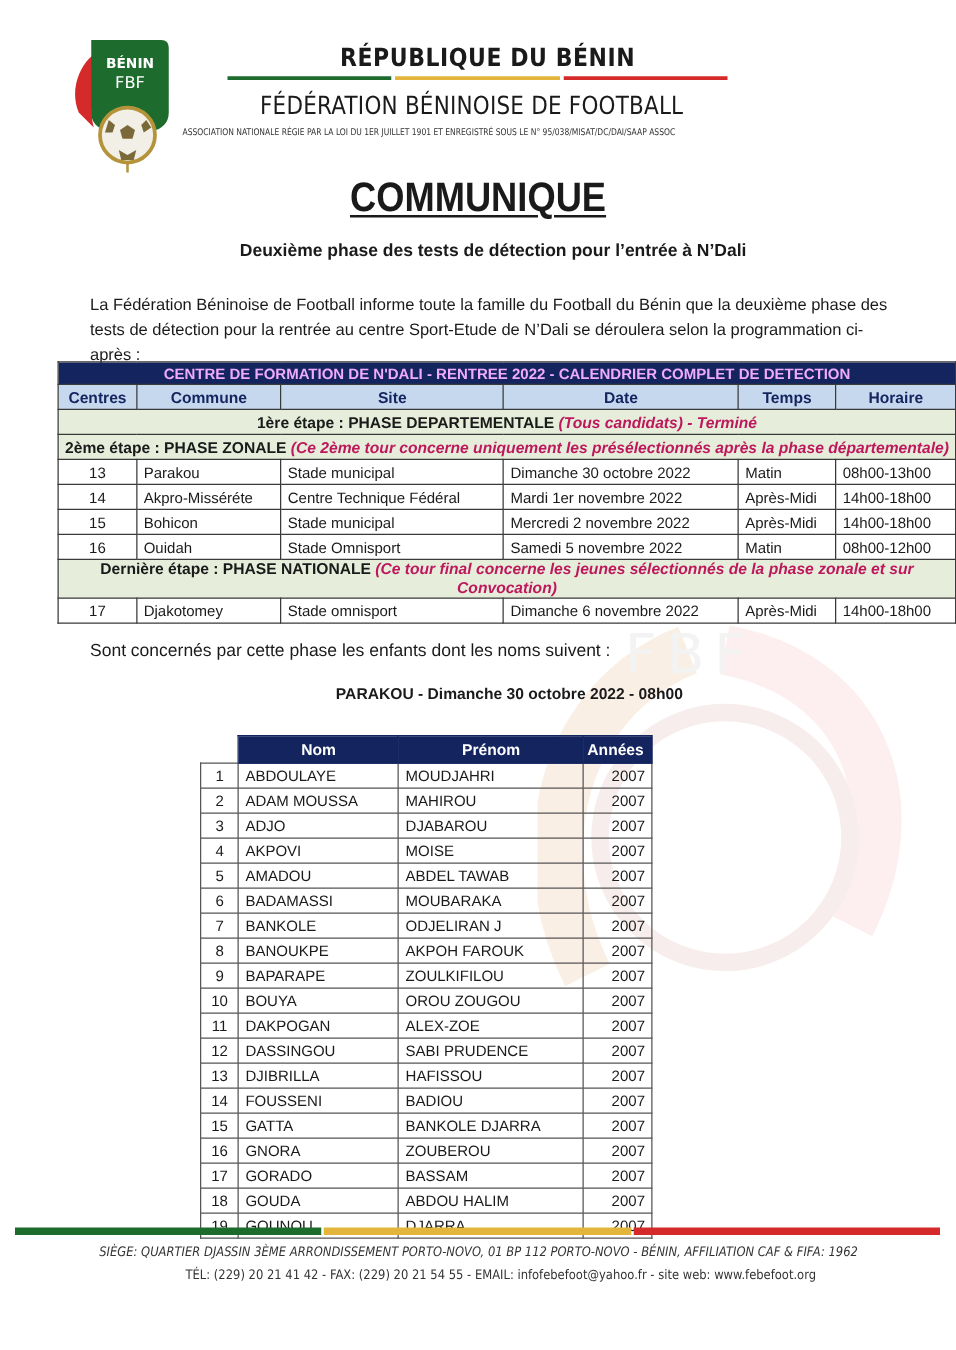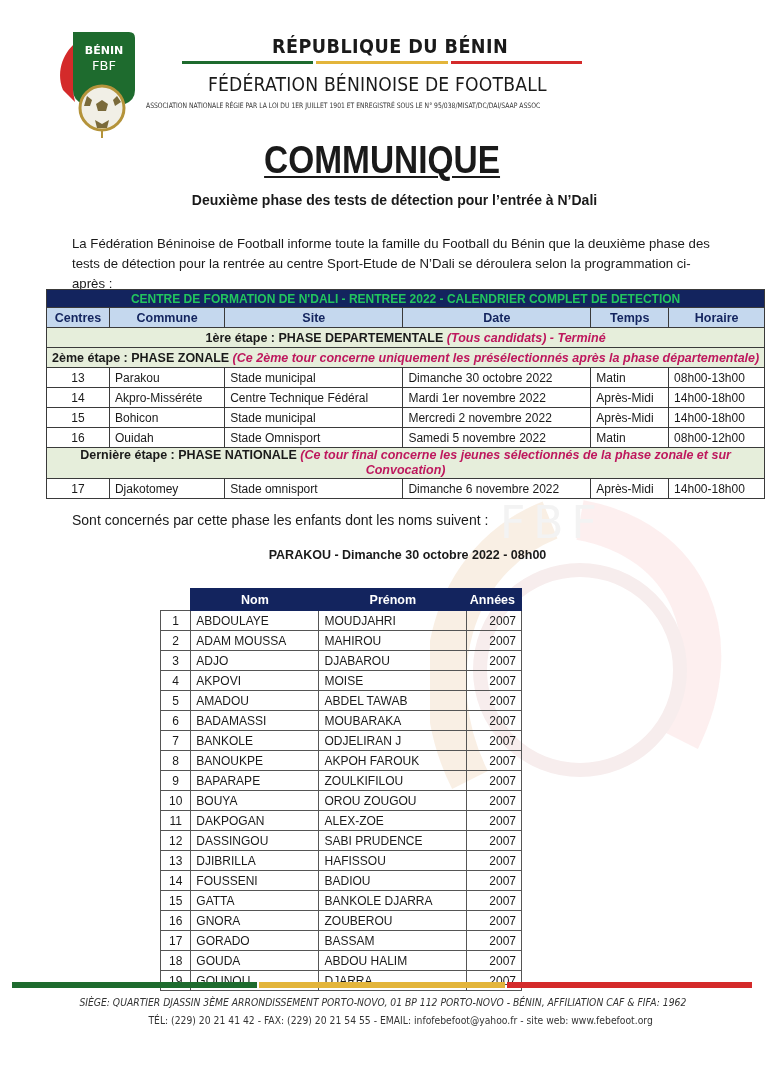--- a/index.html
+++ b/index.html
@@ -19,33 +19,33 @@
   .hdr-bars div { flex:1; height:3px; }
   .hdr-sub {
     position:absolute; left:208px; top:72px; font-size:20px; letter-spacing:0.2px;
     font-family:"DejaVu Sans", sans-serif; transform:scaleX(0.86); transform-origin:left;
   }
   .hdr-assoc {
     position:absolute; left:146px; top:101px; font-size:7.4px; white-space:nowrap;
     font-family:"DejaVu Sans", sans-serif; transform:scaleX(0.82); transform-origin:left; color:#333;
   }
   .title {
-    position:absolute; left:0; width:765px; top:139px; text-align:center; font-size:38px; font-weight:bold;
+    position:absolute; left:0; width:765px; top:139px; text-align:center; font-size:33px; font-weight:bold;
   }
   .title span { text-decoration:underline; text-decoration-thickness:2px; text-underline-offset:3px; display:inline-block; transform:scaleX(0.88); }
   .subtitle {
     position:absolute; left:0; width:765px; top:192px; text-align:center; font-size:14px; font-weight:bold;padding-left:12px;
   }
   .intro {
     position:absolute; left:72px; top:234px; width:640px; font-size:13.2px; line-height:20px;
   }
   table { border-collapse:collapse; position:absolute; }
   .sched { left:46px; top:289px; width:673px; font-size:12px; }
   .sched td, .sched th { border:1px solid #3a3a3a; padding:0 5px; height:19px; white-space:nowrap; }
-  .sched .banner th { background:#13245e; color:#22c55e; text-align:center; font-size:12px; height:17px; }
+  .sched .banner th { background:#13245e; color:#f0abfc; text-align:center; font-size:12px; height:17px; }
   .sched .cols th { background:#c5d8ee; color:#13245e; text-align:center; font-size:12.5px; height:19px; }
   .sched .phase td { background:#e6eedb; text-align:center; font-weight:bold; font-size:12.5px; }
   .sched .phase .red { color:#be185d;font-style:italic; }
   .sched .phase2 td { text-align:left; }
   .sched .c { text-align:center; }
   .sched .nat td { height:30px; line-height:15px; white-space:normal; }
   .concern { position:absolute; left:72px; top:512px; font-size:14px; }
   .list-title { position:absolute; left:0; width:765px; top:548px; text-align:center; font-size:12.5px; font-weight:bold; padding-left:50px; box-sizing:border-box; }
   .list { left:160px; top:588px; width:362px; font-size:12px; }
   .list th { background:#13245e; color:#fff; height:19px; font-size:12.5px; border:1px solid #13245e; }

